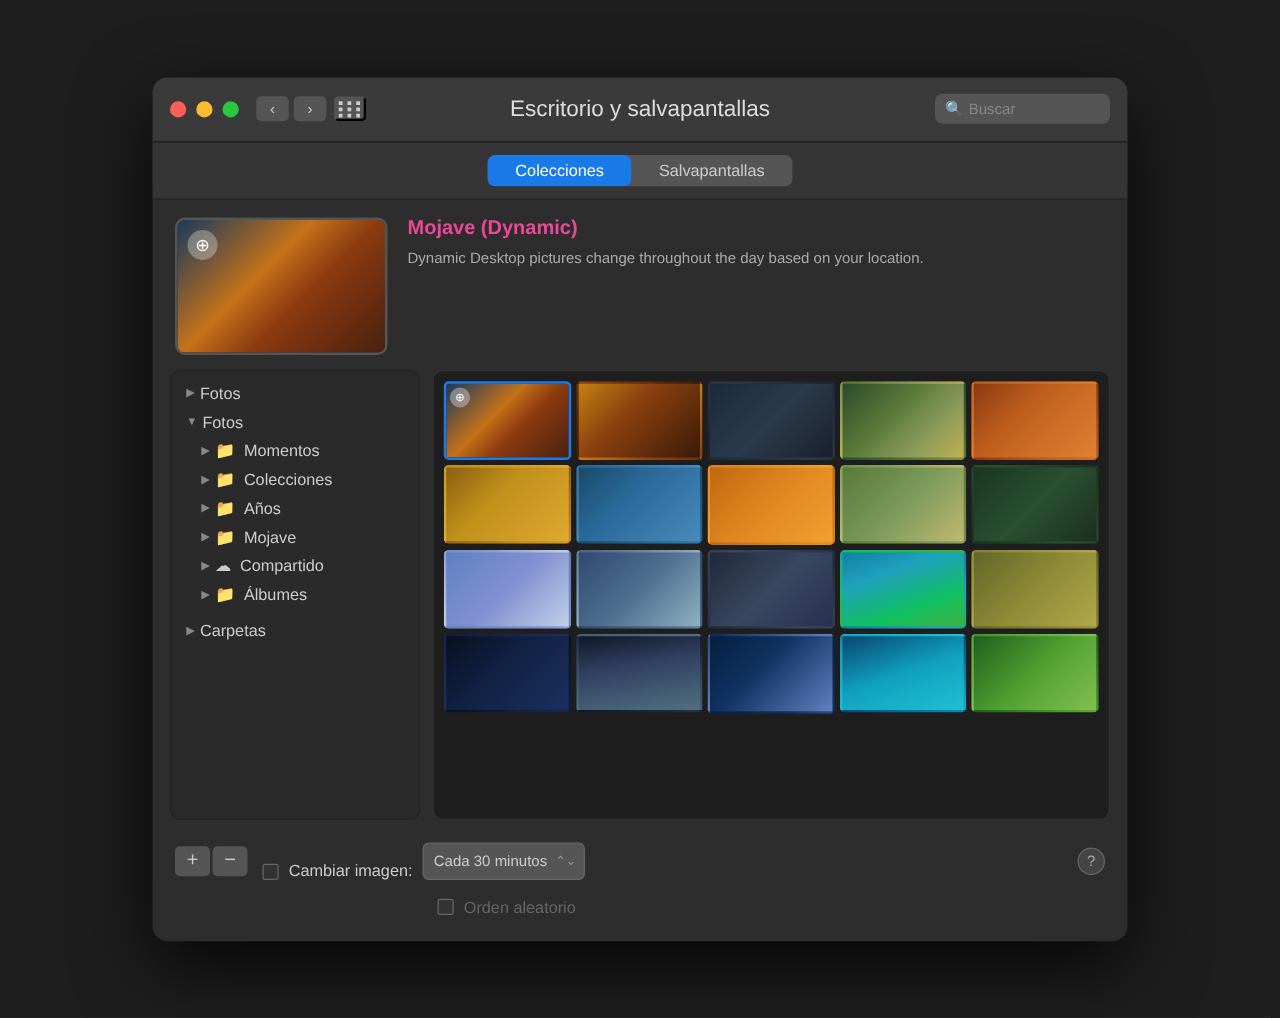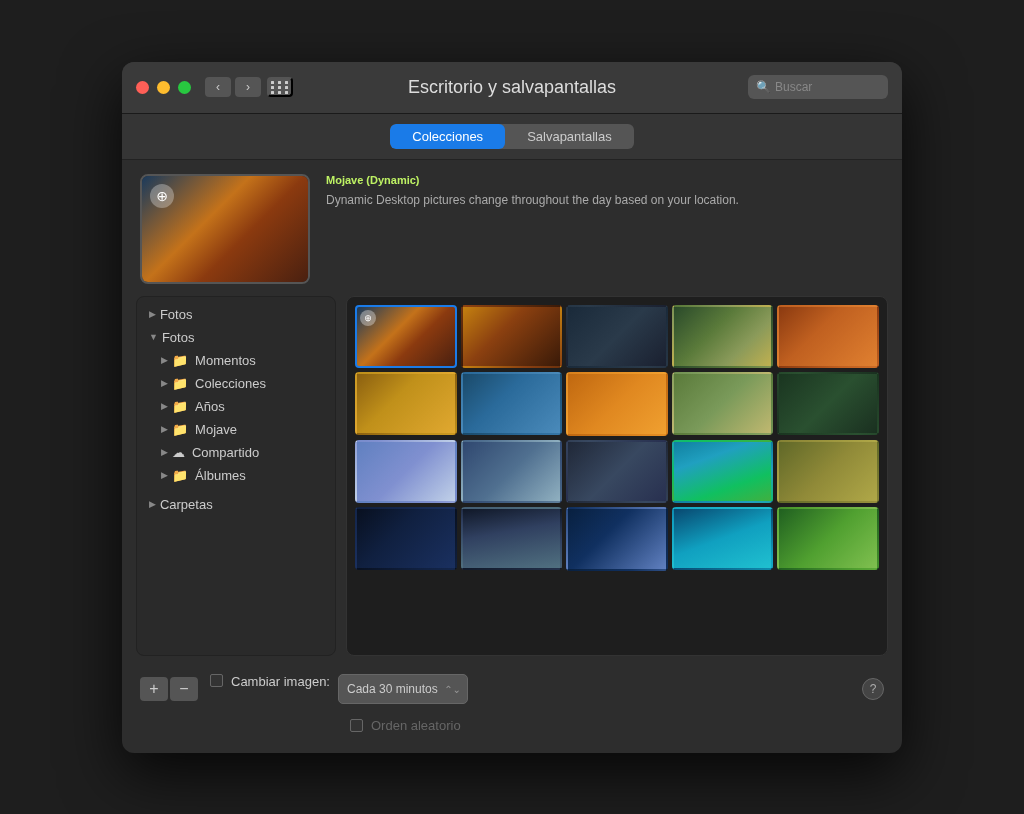--- a/index.html
+++ b/index.html
@@ -166,22 +166,22 @@
       height: 24px;
       background: rgba(255,255,255,0.3);
       border-radius: 50%;
       display: flex;
       align-items: center;
       justify-content: center;
       color: white;
       font-size: 14px;
     }
     .preview-info h2 {
-      color: #bef264;
-      font-size: 11px;
+      color: #ec4899;
+      font-size: 16px;
       margin-bottom: 6px;
     }
     .preview-info p {
       color: #aaa;
       font-size: 12px;
       line-height: 1.4;
       text-align: center;
     }
     
     .main-area {
@@ -298,21 +298,21 @@
       justify-content: center;
       cursor: pointer;
       color: #ccc;
       font-size: 16px;
       font-weight: 300;
       border: none;
       line-height: 1;
     }
     .change-image-row {
       display: flex;
-      align-items: flex-start;
+      align-items: flex-end;
       gap: 8px;
       flex: 1;
     }
     .checkbox {
       width: 13px;
       height: 13px;
       border: 1px solid #666;
       border-radius: 2px;
       background: #333;
       flex-shrink: 0;

